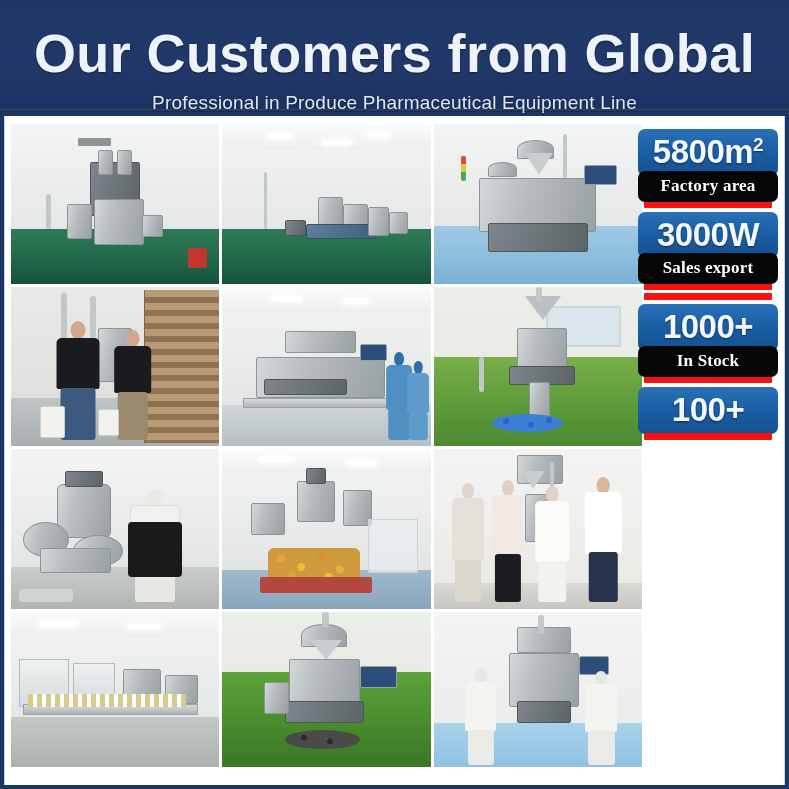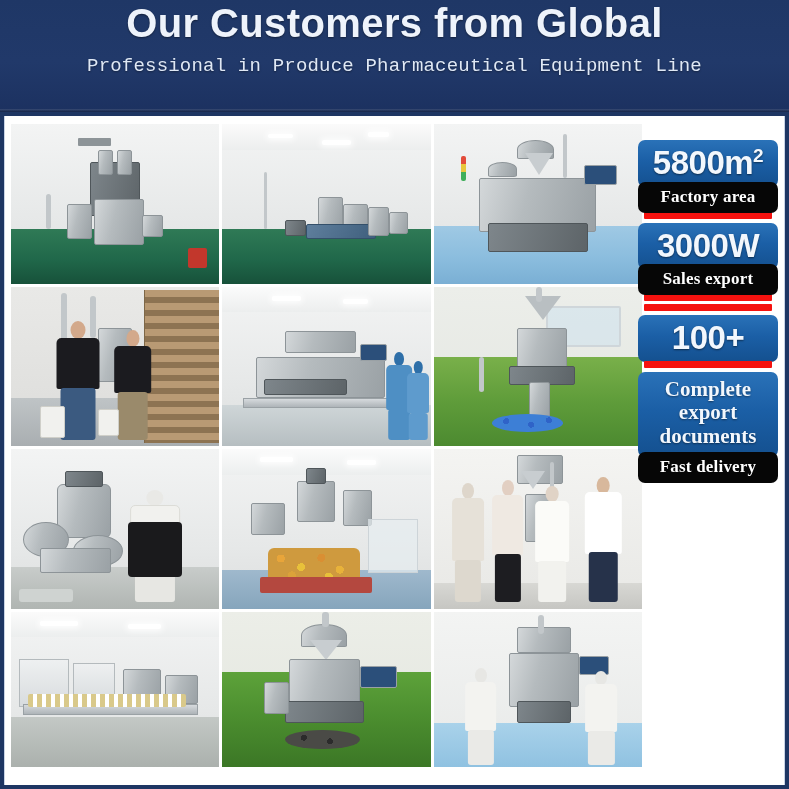--- a/index.html
+++ b/index.html
@@ -11,28 +11,28 @@
   }
   .page { position:relative; width:789px; height:789px; background:#1e3663; }
 
   
   .header {
     position:absolute; left:0; top:0; width:789px; height:112px;
     background:linear-gradient(180deg,#1f3766 0%,#21396a 55%,#1c3160 100%);
     text-align:center;
   }
   .header-title {
-    color:#eef3fb; font-size:40px; font-weight:bold; letter-spacing:.4px;
-    padding-top:2px; line-height:1.08;
+    color:#eef3fb; font-size:54px; font-weight:bold; letter-spacing:.4px;
+    padding-top:24px; line-height:1.08;
     text-shadow:0 1px 2px rgba(0,0,0,.45);
     font-family:"Liberation Sans", sans-serif;
   }
   .header-sub {
     color:#dfe8f5; font-size:19px; padding-top:10px; letter-spacing:.2px;
-    font-family:Liberation Mono, monospace;
+    font-family:Liberation Sans, sans-serif;
     text-shadow:0 1px 2px rgba(0,0,0,.4);
   }
   .header-rule {
     position:absolute; left:0; bottom:0; width:100%; height:3px;
     background:linear-gradient(180deg,rgba(255,255,255,.12),rgba(0,0,0,.25));
   }
 
   
   .content {
     position:absolute; left:4px; top:116px; width:781px; height:669px;
@@ -85,21 +85,21 @@
   .tray-pills { position:absolute; border-radius:3px; }
   .screen { position:absolute; background:#2b4f7a; border:1px solid #9aa1a5; border-radius:2px; }
   .tower { position:absolute; width:5px; border-radius:2px;
            background:linear-gradient(180deg,#e24b3a 0%,#e24b3a 33%,#e8c63c 33%,#e8c63c 66%,#3fae5a 66%,#3fae5a 100%); }
   .conv { position:absolute; background:linear-gradient(180deg,#d6dadd,#aeb4b8); border:1px solid #9aa1a5; }
   .cabin { position:absolute; background:linear-gradient(180deg,#eef0f1,#d8dcde); border:1px solid #b4babd; }
   .glassbox { position:absolute; background:rgba(200,225,240,.45); border:2px solid #cfd6da; border-radius:2px; }
 
   
   .stats {
-    position:absolute; right:6px; top:24px; width:140px; height:647px;
+    position:absolute; right:6px; top:13px; width:140px; height:647px;
   }
   .stat-group { position:relative; margin-bottom:4px; }
   .stat-num {
     background:linear-gradient(180deg,#2a72b8 0%,#1b5fa6 45%,#14508f 100%);
     border-radius:7px;
     color:#f2f7fd; font-weight:bold; font-size:33px; text-align:center;
     line-height:1.02; padding:6px 2px 7px;
     text-shadow:0 1px 2px rgba(0,0,0,.5);
     letter-spacing:-.5px;
     border:1px solid #11異;
@@ -394,28 +394,29 @@
       <div class="stat-group">
         <div class="stat-num"><span>3000W</span><sup></sup></div>
         <div class="stat-label">Sales export</div>
         <div class="stat-red"></div>
       </div>
 
       <div class="stat-group">
         <div class="stat-red"></div>
       </div>
 
+      <div class="stat-group">
+        <div class="stat-num"><span>1000+</span><sup></sup></div>
+        <div class="stat-label">In Stock</div>
+        <div class="stat-red"></div>
+      </div>
 
       <div class="stat-group">
         <div class="stat-num"><span>100+</span><sup></sup></div>
         <div class="stat-red"></div>
       </div>
 
-      <div class="stat-group">
-        <div class="stat-multi">Complete export documents</div>
-        <div class="stat-label">Fast delivery</div>
-      </div>
 
     </div>
 
     <div class="bottom-pad"></div>
   </div>
 </div>
 
 </body></html>

